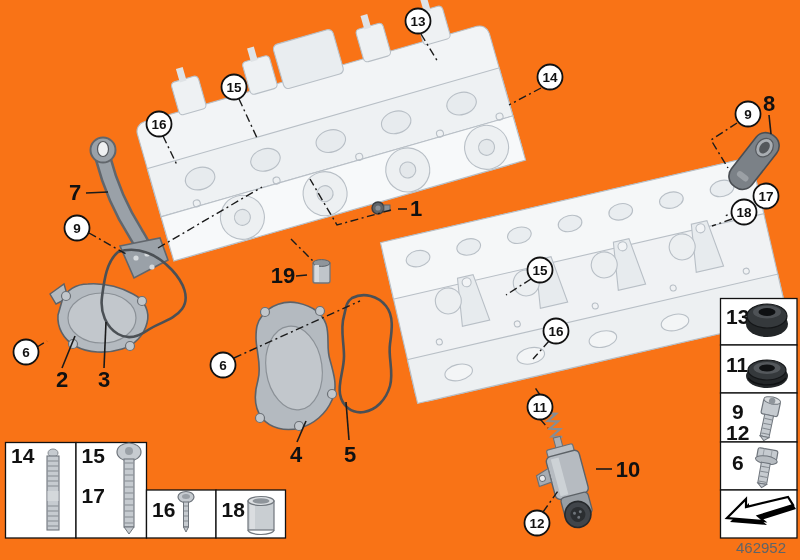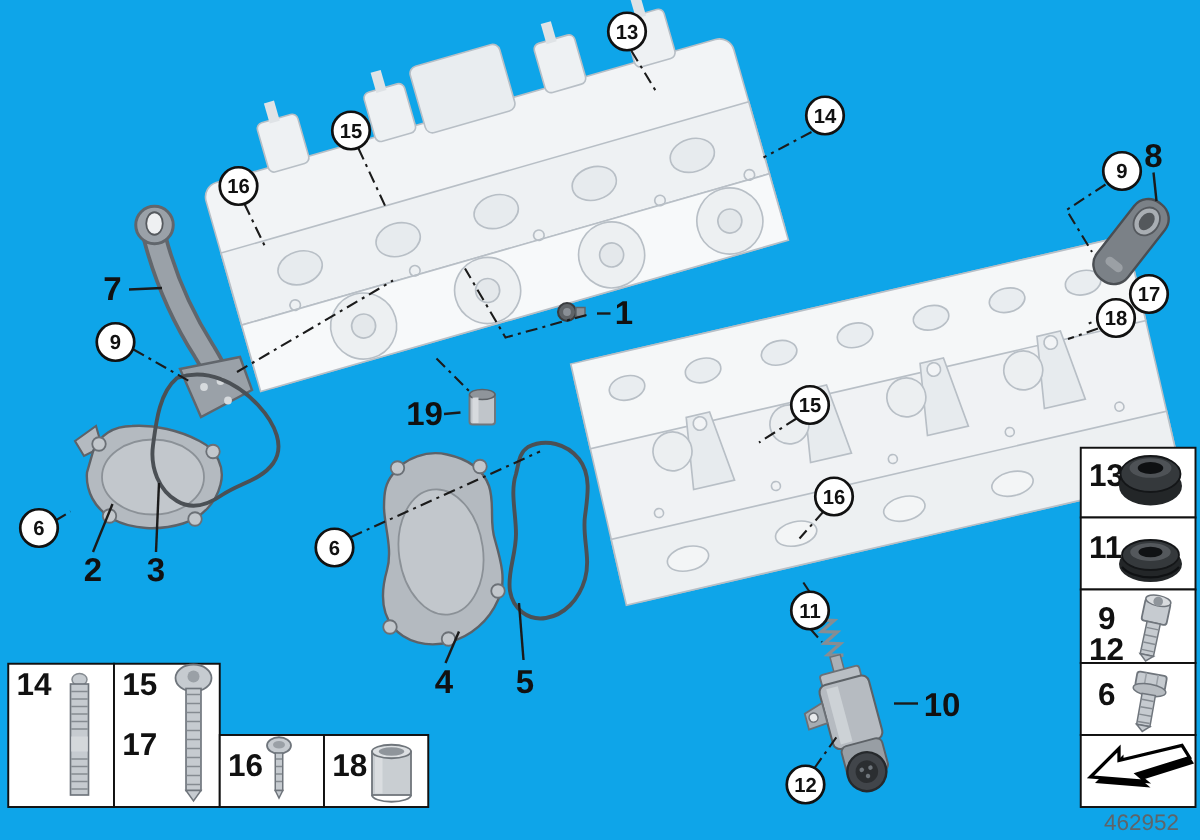--- a/index.html
+++ b/index.html
@@ -1,16 +1,16 @@
 <!DOCTYPE html>
 <html><head>
 <meta charset="utf-8">
 <style>
   html,body{margin:0;padding:0;background:#ffffff;}
-  .stage{position:relative;width:800px;height:560px;background:#0ea5e9;overflow:hidden;
+  .stage{position:relative;width:800px;height:560px;background:#f97316;overflow:hidden;
          font-family:"Liberation Sans",sans-serif;}
   svg text{font-family:"Liberation Sans",sans-serif;}
   .callout-num{font-weight:bold;font-size:13.5px;fill:#111;}
   .plain-num{font-weight:bold;font-size:22px;fill:#111;}
   .legend-num{font-weight:bold;font-size:21px;fill:#111;}
   .idnum{font-size:15px;fill:#5f6468;}
   .leader{stroke:#1b1b1b;stroke-width:1.4;fill:none;stroke-dasharray:8 3.5 2 3.5;}
   .tick{stroke:#1b1b1b;stroke-width:1.6;fill:none;}
   .lbox{fill:#ffffff;stroke:#111111;stroke-width:1.3;}
   .ghost{stroke:#b8bfc6;stroke-width:1.1;}

